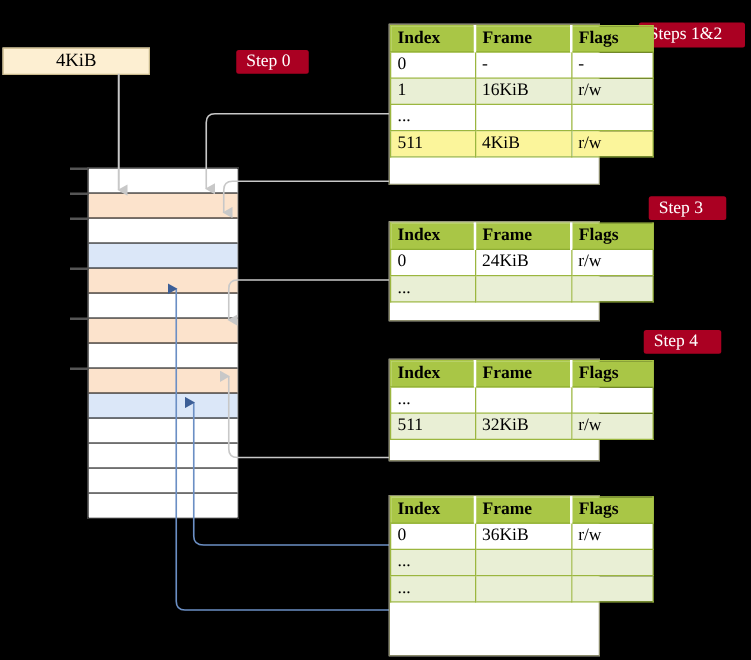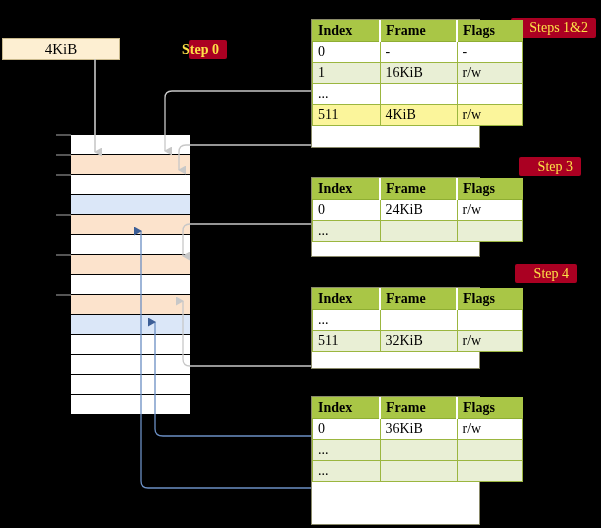--- a/index.html
+++ b/index.html
@@ -7,22 +7,22 @@
        font-family:"Liberation Serif", serif;color:#000;}
 
   .canvas{position:absolute;left:0;top:0;width:601px;height:528px;}
 
   
   .vpage{position:absolute;background:#FDEFD2;border:1px solid #C9B98C;
          display:flex;align-items:center;justify-content:center;
          font-size:15px;color:#000;box-sizing:border-box;}
 
   
-  .badge{position:absolute;background:#AA0022;color:#fde047;font-size:14px;
-         display:flex;align-items:center;justify-content:flex-end;
+  .badge{position:absolute;background:#AA0022;color:#ffffff;font-size:14px;
+         display:flex;align-items:center;justify-content:flex-start;
          box-sizing:border-box;padding:2px 8px;white-space:nowrap;
          border-radius:2px;font-family:"Liberation Serif",serif;}
 
   
   .memcol{position:absolute;box-sizing:border-box;border:1px solid #000;background:#fff;}
   .memrow{box-sizing:border-box;border-bottom:1px solid #000;width:100%;}
   .memrow:last-child{border-bottom:none;}
   .r-white{background:#ffffff;}
   .r-orange{background:#FCE3CC;}
   .r-blue{background:#DBE7F8;}
@@ -51,21 +51,21 @@
 </style>
 </head>
 <body>
 
 <div class="canvas">
 
   <div class="vpage" style="left:2px;top:38px;width:118px;height:22px;">
     <span>4KiB</span>
   </div>
 
-  <div class="badge" style="left:189px;top:40px;width:38px;height:19px;font-weight:bold;">
+  <div class="badge" style="left:189px;top:40px;width:58px;height:19px;">
     <span>Step 0</span>
   </div>
   <div class="badge" style="left:511px;top:18px;width:85px;height:20px;">
     <span>Steps 1&amp;2</span>
   </div>
   <div class="badge" style="left:519px;top:157px;width:62px;height:19px;">
     <span>Step 3</span>
   </div>
   <div class="badge" style="left:515px;top:264px;width:62px;height:19px;">
     <span>Step 4</span>

